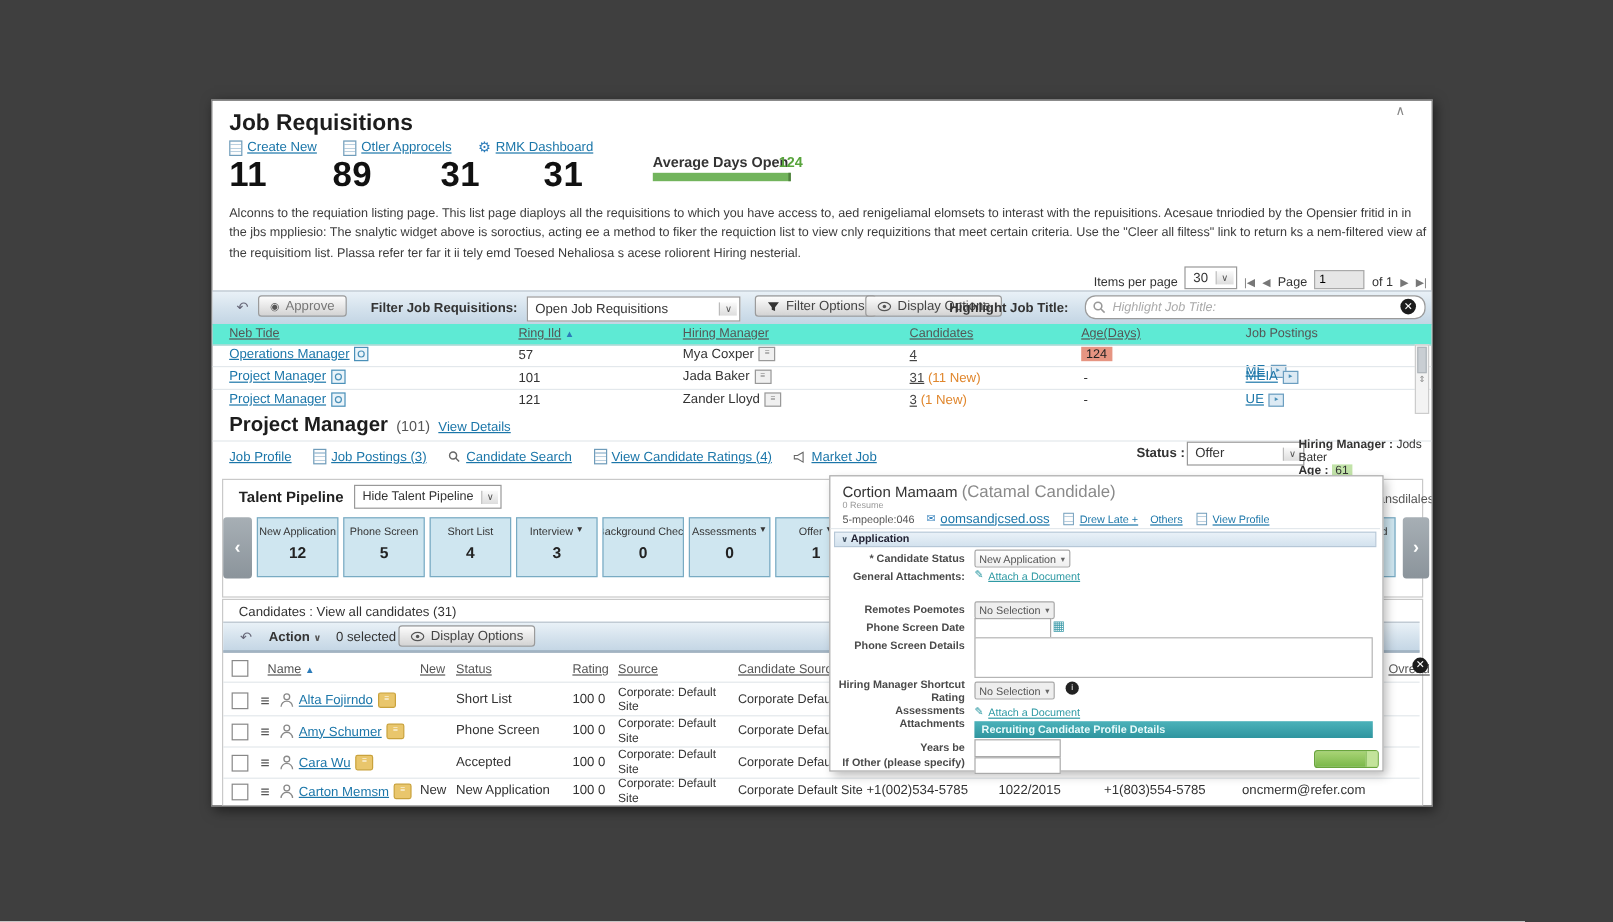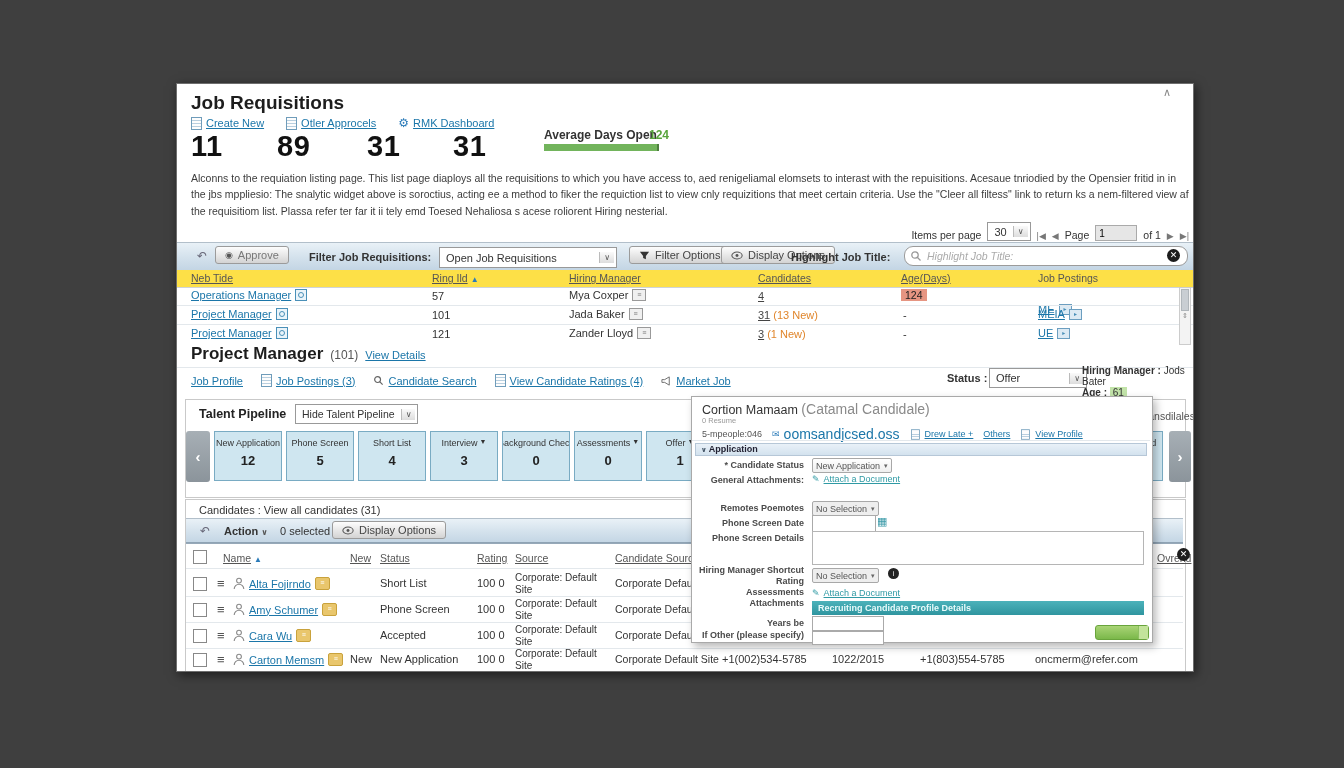--- a/index.html
+++ b/index.html
@@ -138,21 +138,21 @@
         </span>
     <span class="a bold" style="left:614px;top:8px;">Highlight Job Title:</span>
     <input class="a hin" style="left: 727px; top: 3px; width: 240px; height: 14px;" placeholder="Highlight Job Title:">
     <svg class="a svgi" style="left:733px;top:7px;" width="12" height="12" viewBox="0 0 12 12">
       <circle cx="5" cy="5" r="3.2" fill="none" stroke="#999" stroke-width="1.3"></circle>
       <line x1="7.5" y1="7.5" x2="10.5" y2="10.5" stroke="#999" stroke-width="1.3"></line>
         </svg>
     <span class="a xcirc" style="left:990px;top:6px;">✕</span>
   </div>
 
-  <div class="a" style="left:0;top:186px;width:1016px;height:17px;background:#fde047;border-bottom:1px solid #cfd4d8;">
+  <div class="a" style="left:0;top:186px;width:1016px;height:17px;background:#5eead4;border-bottom:1px solid #cfd4d8;">
     <span class="a hdrcell" style="left:14px;top:2px;">Neb Tide</span>
     <span class="a" style="left:255px;top:2px;"><span class="hdrcell">Ring Ild</span>
       <span style="color:#2b7bb9;font-size:8px;">▲</span></span>
     <span class="a hdrcell" style="left:392px;top:2px;">Hiring Manager</span>
     <span class="a hdrcell" style="left:581px;top:2px;">Candidates</span>
     <span class="a hdrcell" style="left:724px;top:2px;">Age(Days)</span>
     <span class="a hdrcell" style="left:861px;top:2px;text-decoration:none;">Job Postings</span>
   </div>
 
   <div class="a" style="left:0;top:203px;width:1016px;height:18px;">
@@ -180,21 +180,21 @@
       <span class="lnk">Project Manager</span>
       <span class="docbadge"></span>
         </span>
     <span class="a" style="left:255px;top:3px;">101</span>
     <span class="a tab" style="left:392px;top:2px;">
       <span>Jada Baker</span>
           <span class="hmic">≡</span>
         </span>
     <span class="a" style="left:581px;top:3px;">
       <span style="text-decoration:underline;color:#444;">31</span>
-      <span class="orange">(13 New)</span></span>
+      <span class="orange">(11 New)</span></span>
     <span class="a" style="left:726px;top:3px;">-</span>
     <span class="a tab" style="left:861px;top:2px;">
       <span class="lnk">MEIA</span>
       <span class="winic">▸</span>
         </span>
   </div>
   <div class="a rline" style="left:0;top:240px;width:1016px;"></div>
 
   <div class="a" style="left:0;top:241px;width:1016px;height:18px;">
     <span class="a tab" style="left:14px;top:2px;">
@@ -443,21 +443,21 @@
 
   <div class="a overlay" style="left:514px;top:312px;width:460px;height:245px;">
     <span class="a" style="left:10px;top:4px;font-size:12.5px;color:#333;">
       <span>Cortion Mamaam</span>
       <span style="font-size:14px;color:#8a8a8a;margin-top:28px;">(Catamal Candidale)</span></span>
     <span class="a" style="left:10px;top:19px;font-size:7.5px;color:#999;">0 Resume</span>
     <div class="a" style="left:10px;top:29px;display:flex;gap:10px;align-items:center;font-size:9px;">
       <span style="color:#555;">5-mpeople:046</span>
       <span class="tab">
         <span style="color:#2b7bb9;font-size:9px;">✉</span>
-        <span class="lnk" style="font-size:14px;">oomsandjcsed.oss</span>
+        <span class="lnk" style="font-size:11px;">oomsandjcsed.oss</span>
           </span>
       <span class="tab">
         <span class="docic" style="transform:scale(.8);"></span>
         <span class="lnk" style="font-size:9px;">Drew Late +</span>
           </span>
       <span class="lnk" style="font-size:9px;">Others</span>
       <span class="tab">
         <span class="docic" style="transform:scale(.8);"></span>
         <span class="lnk" style="font-size:9px;">View Profile</span>
           </span>

